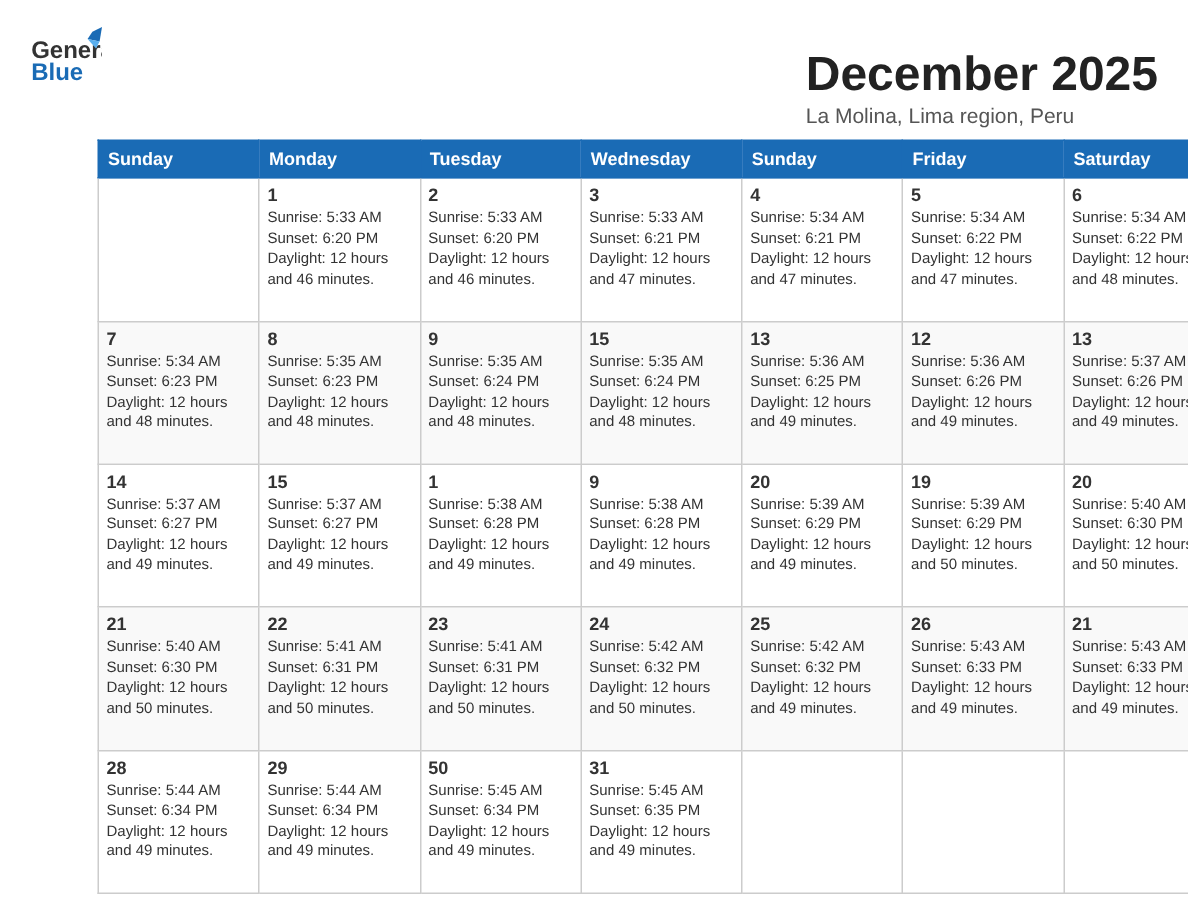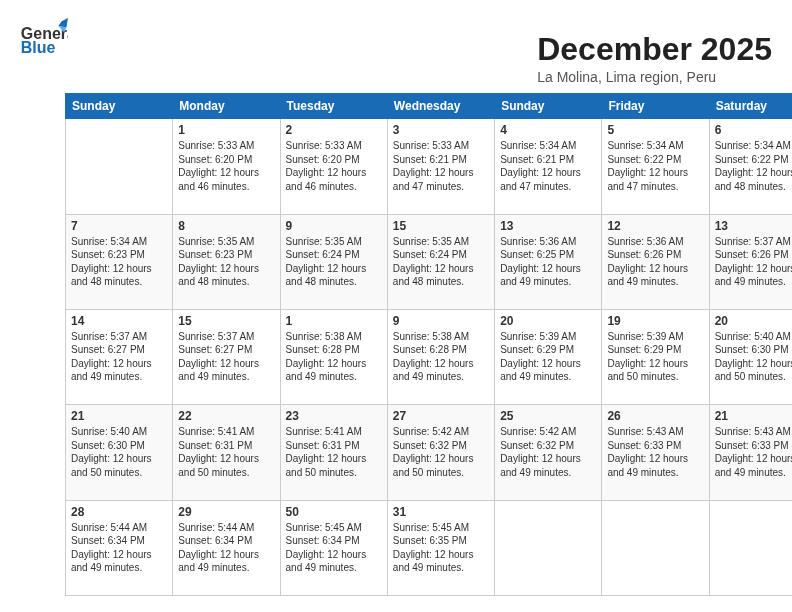--- a/index.html
+++ b/index.html
@@ -283,21 +283,21 @@
 and 50 minutes.</div>
           </td>
           <td>
             <span class="day-num">23</span>
             <div class="day-info" style="white-space: pre-line;">Sunrise: 5:41 AM
 Sunset: 6:31 PM
 Daylight: 12 hours
 and 50 minutes.</div>
           </td>
           <td>
-            <span class="day-num">27</span>
+            <span class="day-num">24</span>
             <div class="day-info" style="white-space: pre-line;">Sunrise: 5:42 AM
 Sunset: 6:32 PM
 Daylight: 12 hours
 and 50 minutes.</div>
           </td>
           <td>
             <span class="day-num">25</span>
             <div class="day-info" style="white-space: pre-line;">Sunrise: 5:42 AM
 Sunset: 6:32 PM
 Daylight: 12 hours

